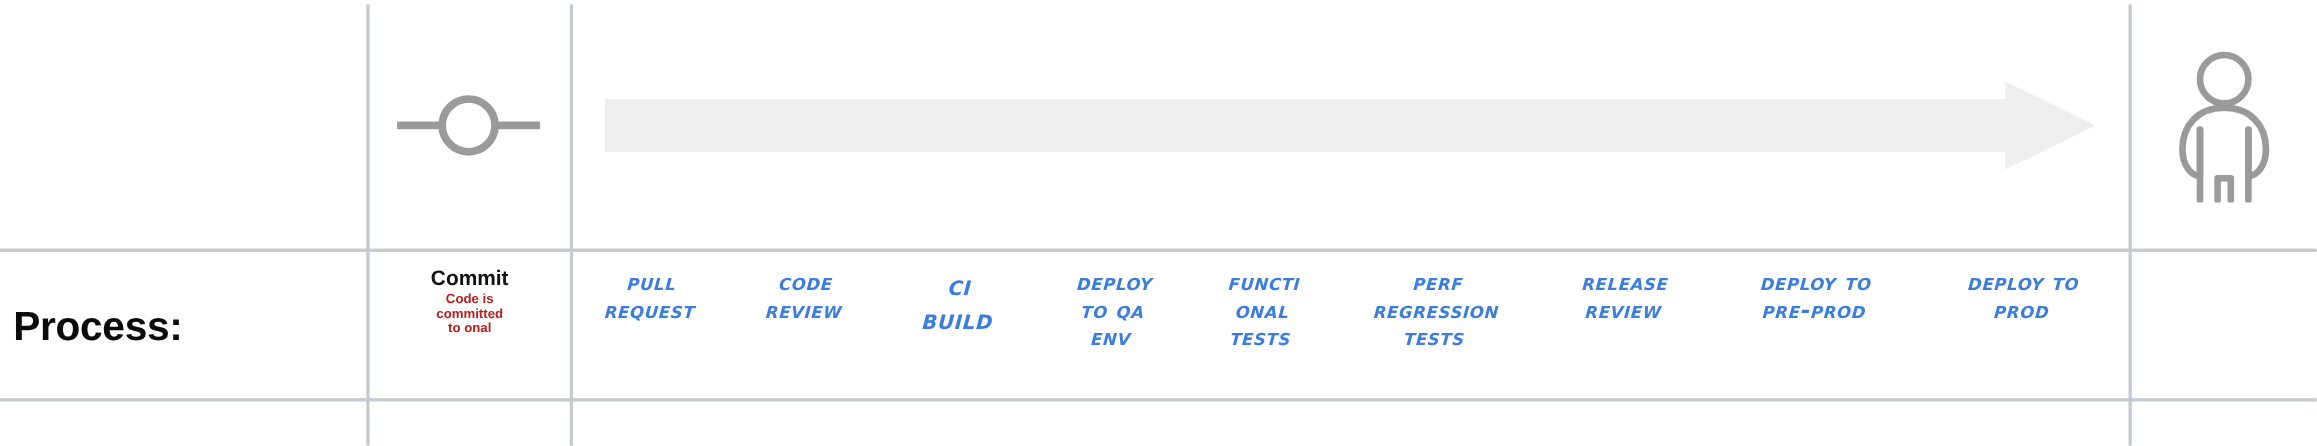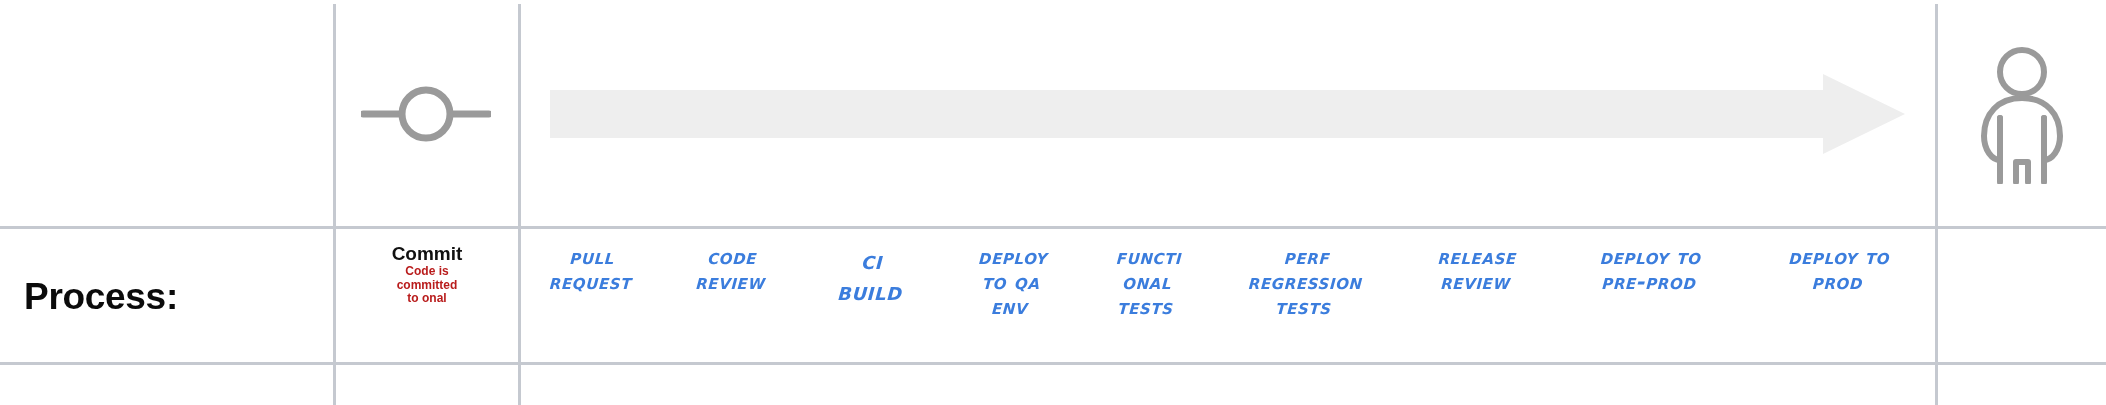--- a/index.html
+++ b/index.html
@@ -22,21 +22,21 @@
               display:flex;align-items:center;}
   .arrow-wrap svg{display:block;margin-left:32px;}
 
   
   .person-wrap{position:absolute;left:1938px;top:0;width:168px;height:228px;
                display:flex;align-items:center;justify-content:center;}
   .person-wrap svg{display:block;}
 
   
   .process-label{position:absolute;left:0px;top:231px;width:333px;height:132px;
-                 display:flex;align-items:center;padding-left:24px;
+                 display:flex;align-items:center;padding-left:12px;
                  box-sizing:border-box;}
   .process-label span{font-size:37px;font-weight:bold;color:#0b0b0b;
                       letter-spacing:-0.3px;}
 
   .commit-cell{position:absolute;left:336px;top:231px;width:182px;height:132px;
                display:flex;flex-direction:column;align-items:center;
                justify-content:flex-start;padding-top:12px;box-sizing:border-box;
                text-align:center;}
   .commit-cell .ct-title{font-size:19px;font-weight:bold;color:#111;
                          line-height:1.15;}

